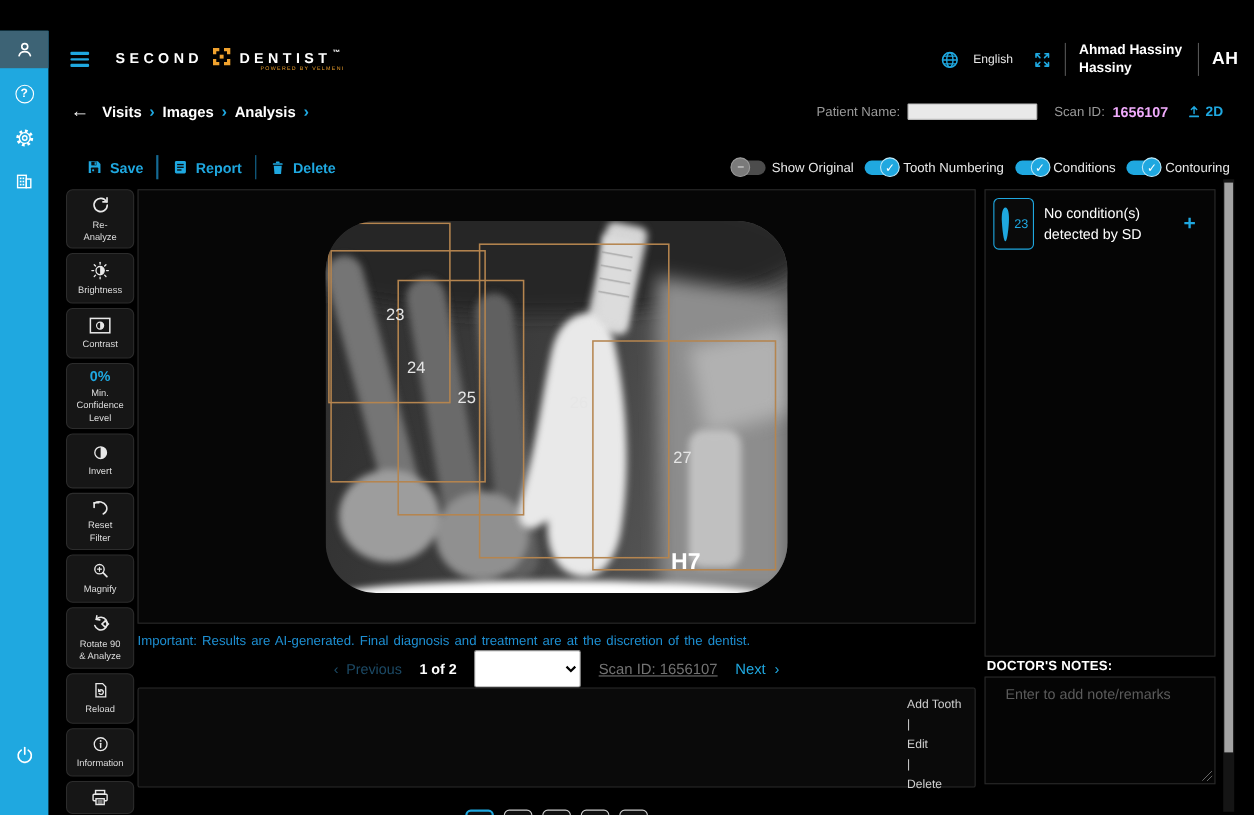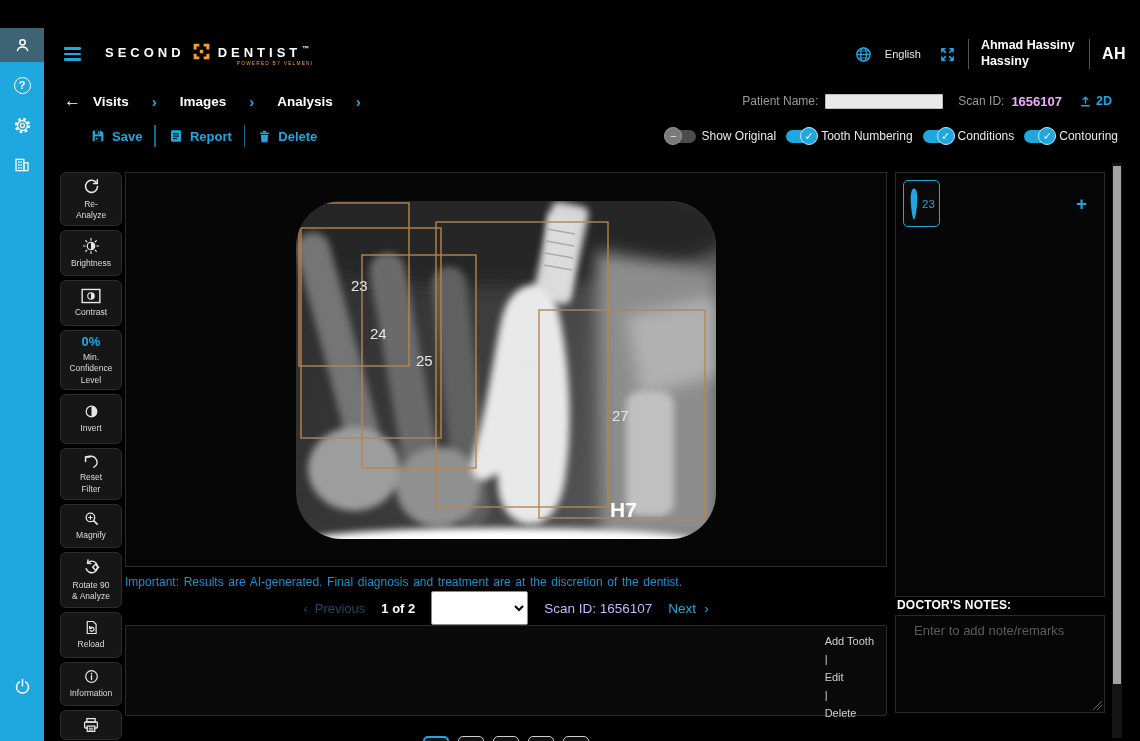--- a/index.html
+++ b/index.html
@@ -29,33 +29,33 @@
   .lang-label { color:#e8e8e8; font-size:11px; }
   .vdiv { width:1px; height:30px; background:#555; }
   .user-name { color:#fff; font-size:12.5px; font-weight:bold; line-height:1.25;
     white-space:pre-line; width:96px; }
   .user-initials { color:#fff; font-size:16px; font-weight:bold; letter-spacing:.5px; }
 
   
   .subbar { position:absolute; left:44px; top:88px; width:1096px; height:26px;
     display:flex; align-items:center; }
   .back-arrow { margin-left:20px; color:#fff; font-size:17px; cursor:pointer; }
-  .crumbs { display:flex; align-items:center; gap:23px; margin-left:12px; }
+  .crumbs { display:flex; align-items:center; gap:7px; margin-left:12px; }
   .crumb { color:#fff; font-size:13.5px; font-weight:bold; cursor:pointer; }
   .crumb-sep { color:#1fa8e0; font-size:15px; font-weight:bold; }
   .patient { display:flex; align-items:center; gap:7px; margin-right:28px; }
   .plabel { color:#9a9a9a; font-size:12px; }
   .pinput { width:118px; height:15px; background:#e9e9e9; border:1px solid #bbb; border-radius:1px; }
   .scan-id { color:#f0abfc; font-size:13px; font-weight:bold; }
   .btn-2d { display:flex; align-items:center; gap:4px; color:#1fa8e0; font-size:12.5px;
     font-weight:bold; margin-left:10px; cursor:pointer; }
 
   
-  .actionbar { position:absolute; left:44px; top:122px; width:1096px; height:28px;
-    display:flex; align-items:center;padding-left:12px; }
+  .actionbar { position:absolute; left:44px; top:138px; width:1096px; height:28px;
+    display:flex; align-items:center; }
   .act-group { display:flex; align-items:center; margin-left:34px; gap:12px; }
   .act-btn { display:flex; align-items:center; gap:6px; color:#1fa8e0; font-size:13px;
     font-weight:bold; cursor:pointer; }
   .act-div { width:1.5px; height:22px; background:#156a94; }
   .toggles { display:flex; align-items:center; gap:10px; margin-right:22px; }
   .toggle { display:flex; align-items:center; gap:5px; cursor:pointer; }
   .tg-track { position:relative; width:30px; height:13px; border-radius:7px; }
   .tg-track.on { background:#1fa8e0; }
   .tg-track.off { background:#4c4c4c; }
   .tg-knob { position:absolute; top:-2.5px; width:18px; height:18px; border-radius:50%;
@@ -93,21 +93,21 @@
   
   .disclaimer { position:absolute; left:125px; top:575px; width:557px; color:#1d8fd2;
     font-size:12px; text-align:justify; text-align-last:justify; }
   .pagebar { position:absolute; left:125px; top:596px; width:762px; height:24px;
     display:flex; align-items:center; justify-content:center; gap:16px; }
   .pg-prev { color:#1c4a66; font-size:13px; display:flex; gap:7px; cursor:pointer; }
   .pg-count { color:#fff; font-size:13px; font-weight:bold; }
   .pg-select { background:#fff; color:#000; font-size:11.5px; font-weight:bold;
     border:1px solid #888; border-radius:2px; height:20px; padding:16px 2px;
     font-family:"Liberation Sans", sans-serif; }
-  .pg-scan { color:#c4b5fd; font-size:13.5px; cursor:pointer; }
+  .pg-scan { color:#737373; font-size:13.5px; cursor:pointer;text-decoration:underline; }
   .pg-next { color:#1fa8e0; font-size:13.5px; display:flex; gap:8px; cursor:pointer; }
 
   
   .legendbox { position:absolute; left:125px; top:625px; width:762px; height:91px;
     background:#0a0a0a; border:1px solid #2a2a2a; border-radius:2px; }
   .legend-row { display:flex; align-items:center; padding:9px 12px 0 12px; }
   .legend-items { display:flex; align-items:center; gap:14px; }
   .legend-item { display:flex; align-items:center; gap:5px; color:#d8d8d8; font-size:11px; }
   .dot { width:10px; height:10px; border-radius:50%; }
   .dot-mixed { background:linear-gradient(90deg,#e05252 50%,#cfe4f5 50%); }
@@ -518,20 +518,21 @@
   <div class="rpanel">
     <div class="cond-card">
       <div class="tooth-box">
         <span class="icon">
           <svg width="12" height="36" viewBox="0 0 14 40">
               <path d="M7 2 C10 2 11.3 9 10.7 18 C10.1 28 8.6 38 7 38 C5.4 38 3.9 28 3.3 18 C2.7 9 4 2 7 2 Z" fill="#1fa8e0"></path>
             </svg>
         </span>
         <span class="tooth-num">23</span>
       </div>
+      <div class="cond-text">No condition(s) detected by SD</div>
       <span class="cond-add">+</span>
     </div>
   </div>
 
   <div class="disclaimer">Important: Results are AI-generated. Final diagnosis and treatment are at the discretion of the dentist.</div>
 
   <div class="pagebar">
     <span class="pg-prev">
       <span>‹</span>
       <span>Previous</span>

